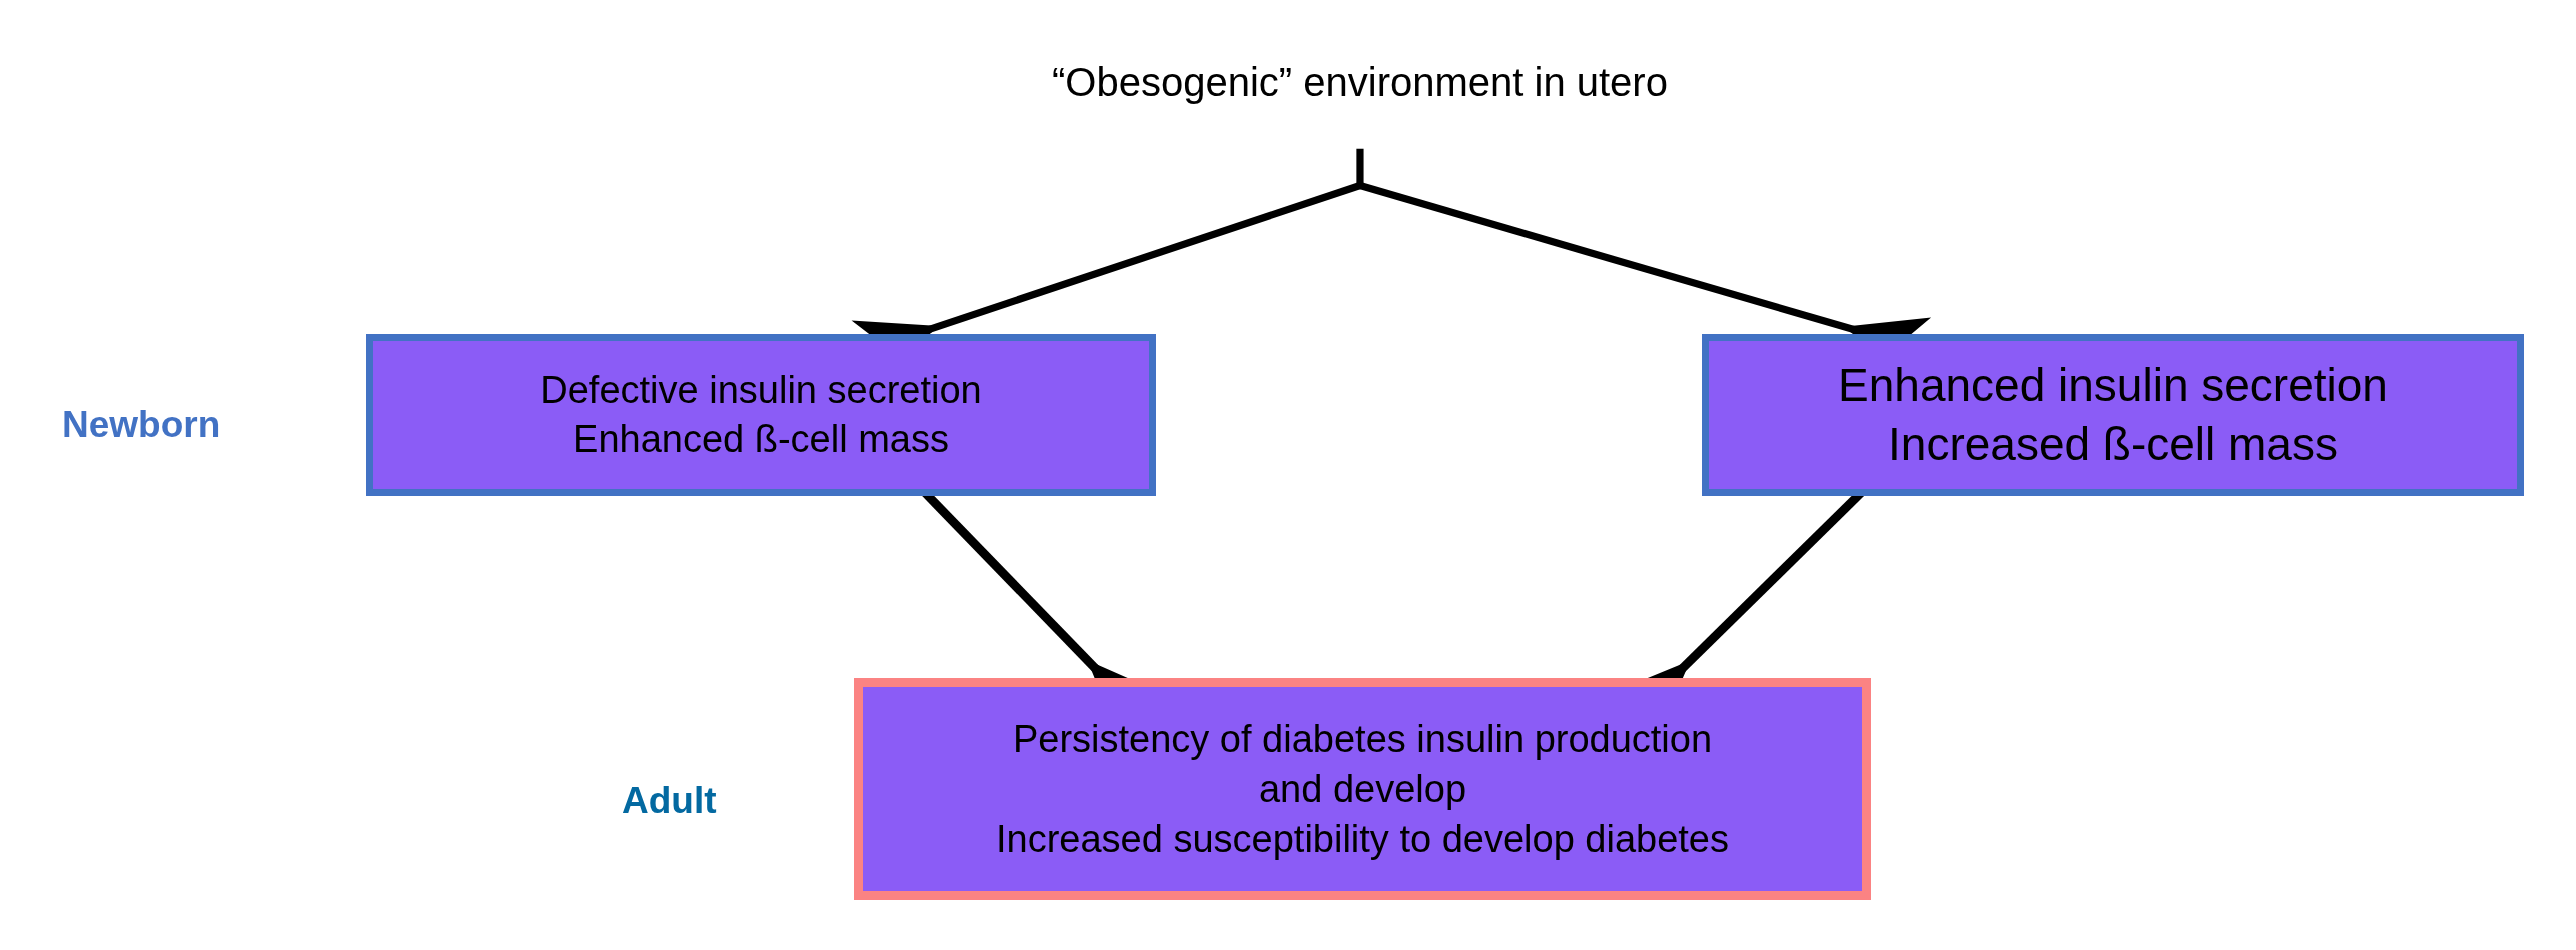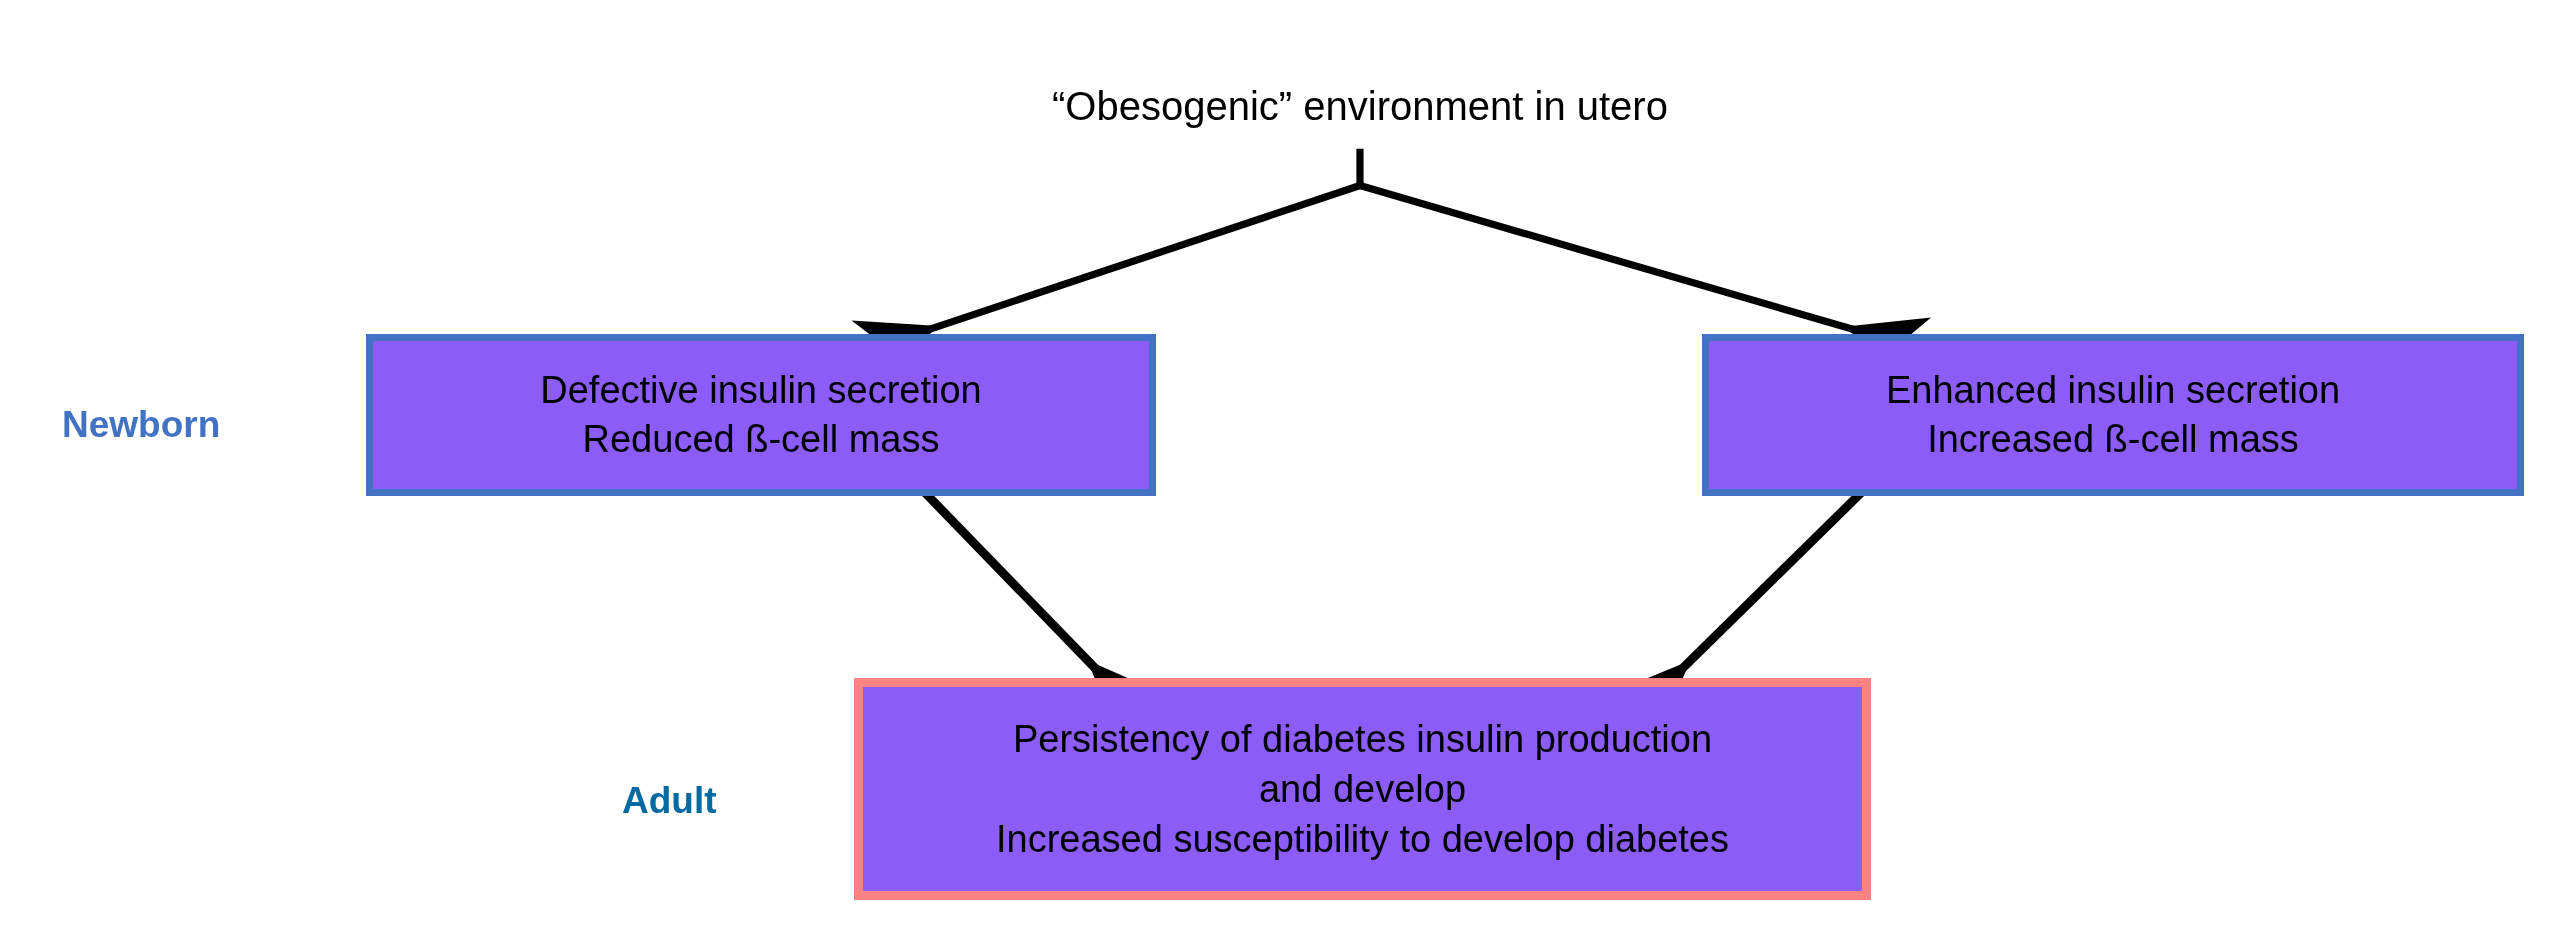--- a/index.html
+++ b/index.html
@@ -22,21 +22,21 @@
     left: 0;
     top: 0;
     width: 2576px;
     height: 950px;
     pointer-events: none;
   }
 
   .diagram-title {
     position: absolute;
     left: 720px;
-    top: 84px;
+    top: 60px;
     width: 1280px;
     text-align: center;
     font-size: 40px;
     line-height: 1.1;
     color: #000000;
     white-space: nowrap;
   }
 
   .node-box {
     position: absolute;
@@ -61,21 +61,21 @@
     border: 7.2px solid #4272c4;
     font-size: 38px;
     line-height: 1.28;
   }
   .box-newborn-right {
     left: 1702px;
     top: 334px;
     width: 822px;
     height: 162px;
     border: 7.2px solid #4272c4;
-    font-size: 38px;
+    font-size: 46px;
     line-height: 1.28;
   }
   .box-adult {
     left: 854px;
     top: 678px;
     width: 1017px;
     height: 222px;
     border: 9.6px solid #fb8383;
     font-size: 38px;
     line-height: 1.32;
@@ -123,21 +123,21 @@
 
     <line x1="2330" y1="613" x2="2096" y2="843" stroke="#000000" stroke-width="11" marker-end="url(#ahead)"></line>
   </svg>
 
   <div class="stage-label stage-label-newborn">Newborn</div>
 
   <div class="stage-label stage-label-adult">Adult</div>
 
   <div class="node-box box-newborn-left">
     <div class="line">Defective insulin secretion</div>
-    <div class="line">Reduced ß-cell mass</div>
+    <div class="line">Enhanced ß-cell mass</div>
   </div>
 
   <div class="node-box box-newborn-right">
     <div class="line">Enhanced insulin secretion</div>
     <div class="line">Increased ß-cell mass</div>
   </div>
 
   <div class="node-box box-adult">
     <div class="line">Persistency of diabetes insulin production</div>
     <div class="line">and develop</div>

